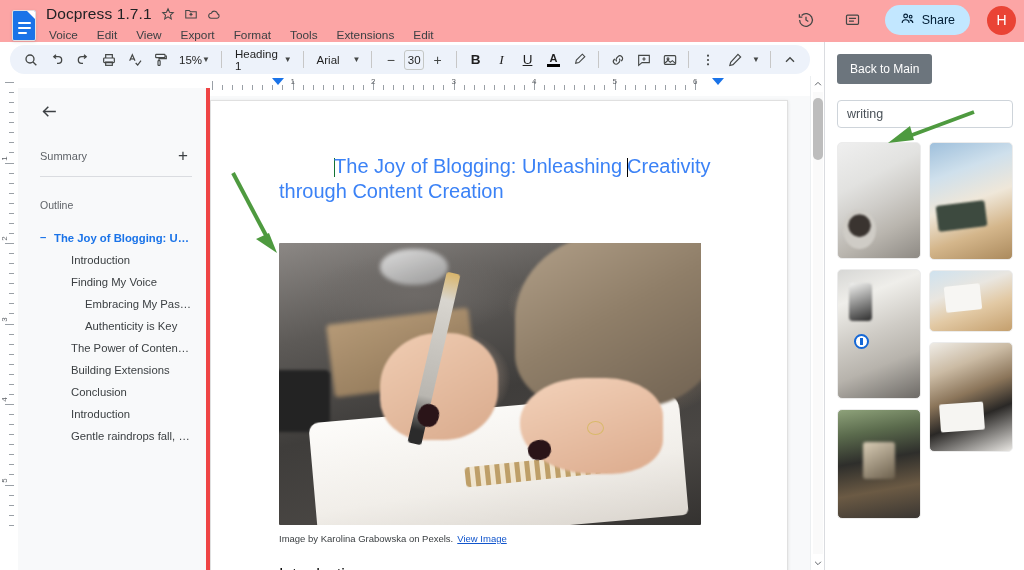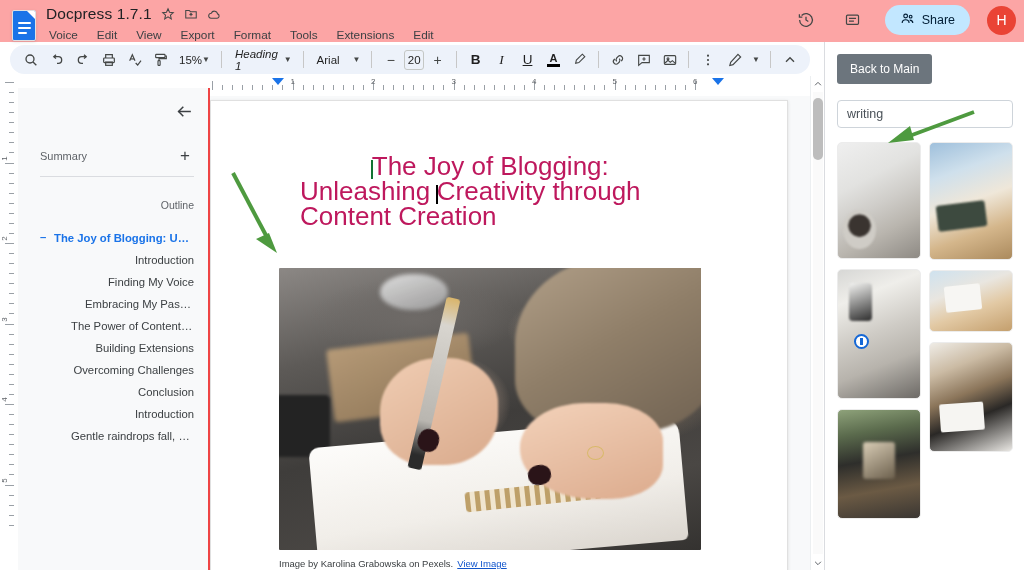--- a/index.html
+++ b/index.html
@@ -68,21 +68,21 @@
     display: flex; align-items: center; justify-content: center;
     color: #444746; flex: none; cursor: pointer;
   }
   .tb-sep { width: 1px; height: 17px; background: #c7c7c7; margin: 0 5px; flex: none; }
   .zoom-sel, .style-sel, .font-sel {
     display: flex; align-items: center; height: 23px;
     font-size: 11.5px; color: #1f1f1f; border-radius: 4px; cursor: pointer;
     padding: 0 2px;
   }
   .zoom-sel { width: 54px; justify-content: space-between; padding-left: 5px; }
-  .style-sel { width: 97px; justify-content: space-between; padding-left: 7px; font-style: italic; }
+  .style-sel { width: 97px; justify-content: space-between; padding-left: 7px; }
   .font-sel { width: 78px; justify-content: space-between; padding-left: 7px; }
   .caret { font-size: 8px; color: #444746; margin-right: 3px; }
   .fontsize-box {
     width: 28px; height: 20px; border: 1px solid #c4c7c5; border-radius: 3px;
     display: flex; align-items: center; justify-content: center;
     font-size: 11.5px; color: #1f1f1f; background: transparent;
   }
   .tb-text { font-size: 13.5px; color: #1f1f1f; font-weight: bold; }
   .tb-text.i { font-style: italic; font-weight: normal; font-family: "Liberation Serif", serif; }
   .tb-text.u { text-decoration: underline; font-weight: normal; }
@@ -101,22 +101,22 @@
   .rnum { position: absolute; font-size: 8px; color: #5f6368; }
   .indent-marker {
     position: absolute; width: 0; height: 0;
     border-left: 6px solid transparent; border-right: 6px solid transparent;
     border-top: 7px solid #1a73e8;
   }
 
   
   .outline {
     position: absolute; left: 18px; top: 88px; width: 192px; height: 482px;
-    background: #f8f9fa; border-right: 2px solid #ef4444;
-    padding: 14px 14px 0 22px; overflow: hidden; text-align: right;
+    background: #f8f9fa; border-right: 4px solid #ef4444;
+    padding: 14px 14px 0 22px; overflow: hidden;
   }
   .back-arrow { color: #3c4043; margin-bottom: 22px; display: inline-block; cursor: pointer; }
   .summary-row {
     display: flex; align-items: center; justify-content: space-between;
     font-size: 11px; color: #5f6368; padding-right: 4px;
   }
   .plus-btn { font-size: 17px; color: #3c4043; line-height: 1; cursor: pointer; }
   .divider { height: 1px; background: #dadce0; margin: 12px 0 22px 0; }
   .outline-label { font-size: 10.5px; color: #5f6368; margin-bottom: 16px; }
   .ol-item {
@@ -133,22 +133,22 @@
   .canvas {
     position: absolute; left: 210px; top: 96px; width: 600px; height: 474px;
     background: #f8f9fa; overflow: hidden;
   }
   .page {
     position: absolute; left: 0px; top: 4px; width: 578px; height: 560px;
     background: #ffffff; border: 1px solid #e0e0e0; box-shadow: 0 1px 3px rgba(60,64,67,.15);
   }
   .doc-inner { padding: 28px 68px 0 68px; }
   .doc-h1 {
-    font-size: 26px; line-height: 25px; color: #be185d; font-weight: normal;
-    position: relative; white-space: pre-wrap; margin-left: 21px;
+    font-size: 20px; line-height: 25px; color: #3b82f6; font-weight: normal;
+    position: relative; white-space: pre-wrap;
   }
   .caret-bar {
     display: inline-block; width: 1.5px; height: 19px; background: #000;
     vertical-align: -4px; margin: 0 -1px;
   }
   .caret-bar.green { background: #137333; }
   .doc-img {
     margin-top: 14px; width: 422px; height: 282px; border-radius: 1px;
     position: relative; overflow: hidden;
     background:
@@ -435,21 +435,21 @@
       <span>Heading 1</span>
       <span class="caret">▼</span>
     </div>
     <div class="tb-sep"></div>
     <div class="font-sel">
       <span>Arial</span>
       <span class="caret">▼</span>
     </div>
     <div class="tb-sep"></div>
     <div class="tb-btn" style="font-size:14px;">−</div>
-    <div class="fontsize-box">20</div>
+    <div class="fontsize-box">30</div>
     <div class="tb-btn" style="font-size:14px;">+</div>
     <div class="tb-sep"></div>
     <div class="tb-btn">
         <span class="tb-text">B</span>
       </div>
     <div class="tb-btn">
         <span class="tb-text i">I</span>
       </div>
     <div class="tb-btn">
         <span class="tb-text u">U</span>
@@ -632,23 +632,23 @@
       <span>Summary</span>
       <span class="plus-btn">+</span>
     </div>
     <div class="divider"></div>
     <div class="outline-label">Outline</div>
     <div id="outline-items">
         <div class="ol-item lvl0"><span class="dash">–</span><span>The Joy of Blogging: Unleashin…</span></div>
         <div class="ol-item lvl1"><span>Introduction</span></div>
         <div class="ol-item lvl1"><span>Finding My Voice</span></div>
         <div class="ol-item lvl2"><span>Embracing My Passion</span></div>
+        <div class="ol-item lvl2"><span>Authenticity is Key</span></div>
         <div class="ol-item lvl1"><span>The Power of Content Creation</span></div>
         <div class="ol-item lvl1"><span>Building Extensions</span></div>
-        <div class="ol-item lvl1"><span>Overcoming Challenges</span></div>
         <div class="ol-item lvl1"><span>Conclusion</span></div>
         <div class="ol-item lvl1"><span>Introduction</span></div>
         <div class="ol-item lvl1"><span>Gentle raindrops fall, Nature's …</span></div>
       </div>
   </div>
 
   <div class="canvas">
     <div class="page">
       <div class="doc-inner">
         <div class="doc-h1">

